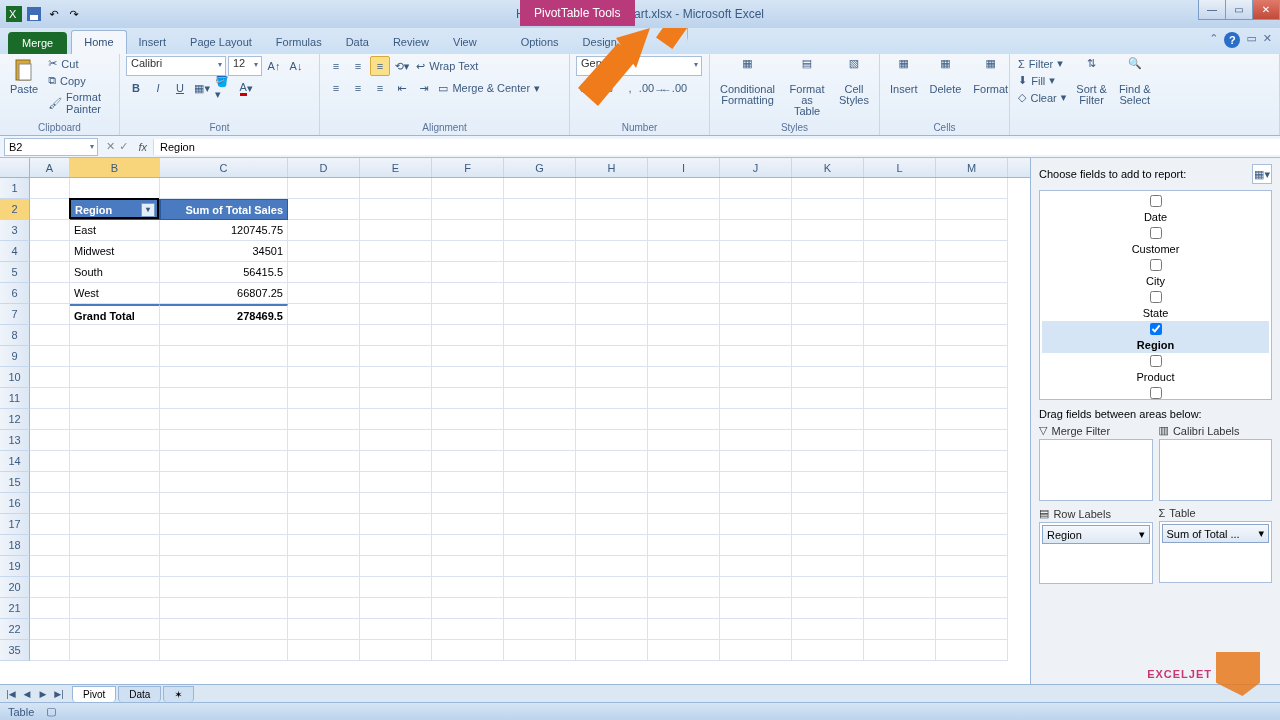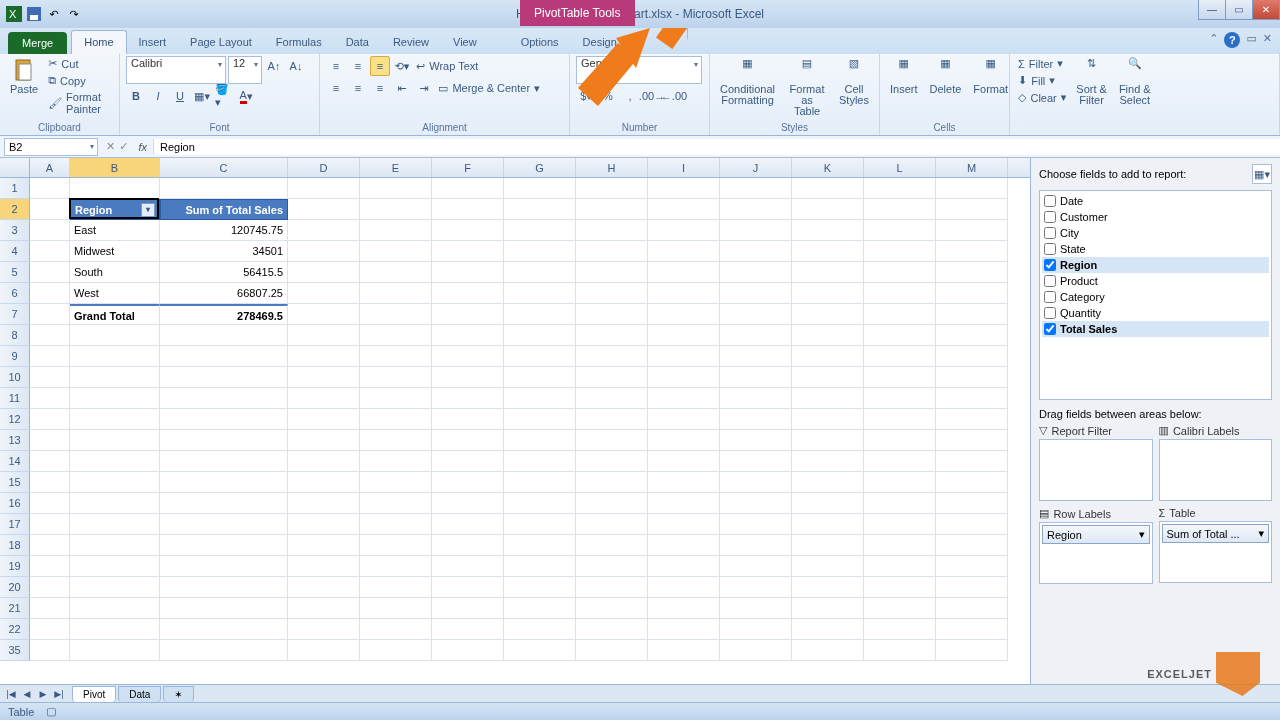--- a/index.html
+++ b/index.html
@@ -29,21 +29,21 @@
 .ribbon { height: 82px; background: linear-gradient(#f3f7fc,#e4eef9); border-bottom: 1px solid #9ab6d8; display: flex; }
 .group { border-right: 1px solid #c7d8ee; display: flex; flex-direction: column; justify-content: space-between; padding: 2px 6px 0; }
 .group-body { display: flex; align-items: flex-start; gap: 4px; flex: 1; }
 .group-label { text-align: center; color: #5a7299; font-size: 10px; padding: 2px 0; position: relative; }
 .bigbtn { display: flex; flex-direction: column; align-items: center; gap: 2px; padding: 2px 4px; color: #3b5a80; text-align: center; line-height: 11px; cursor: pointer; }
 .bigbtn .ico { width: 24px; height: 24px; }
 .smallbtn { display: flex; align-items: center; gap: 4px; color: #3b5a80; cursor: pointer; padding: 1px 2px; }
 .stackv { display: flex; flex-direction: column; gap: 2px; }
 .stackh { display: flex; gap: 2px; }
 .sq { width: 20px; height: 20px; border: 1px solid transparent; display: flex; align-items: center; justify-content: center; color: #3b5a80; cursor: pointer; }
-.sel-in { height: 28px; border: 1px solid #a8bedb; background: #fff; padding: 0 14px 0 4px; color: #333; position: relative; }
+.sel-in { height: 20px; border: 1px solid #a8bedb; background: #fff; padding: 0 14px 0 4px; color: #333; position: relative; }
 .sel-in::after { content: "▾"; position: absolute; right: 3px; top: 3px; font-size: 8px; color: #5a7299; }
 .highlight-btn { background: #fbe08a; border: 1px solid #d9a83a; border-radius: 2px; }
 
 
 .orange-arrow { position: absolute; top: 28px; left: 578px; width: 110px; height: 95px; pointer-events: none; z-index: 20; }
 
 
 .fbar { height: 22px; border-bottom: 1px solid #a8bedb; display: flex; align-items: center; background: #eef4fb; }
 .namebox { width: 94px; border: 1px solid #a8bedb; background: #fff; margin: 0 4px; padding: 2px 4px; position: relative; }
 .namebox::after { content: "▾"; position: absolute; right: 3px; top: 3px; font-size: 8px; color: #5a7299; }
@@ -66,40 +66,40 @@
 .pivot-header { background: #4a7abf; color: #fff; font-weight: bold; border: 1px solid #2a5a9f; }
 .pivot-header .dd { float: right; width: 14px; height: 14px; background: #e4eef9; border: 1px solid #7a9cc5; color: #3b5a80; font-size: 8px; text-align: center; line-height: 12px; margin-top: 1px; }
 .sel-border { position: absolute; border: 2px solid #000; pointer-events: none; }
 .grand { font-weight: bold; border-top: 2px solid #4a7abf; }
 
 
 .taskpane { width: 250px; border-left: 1px solid #9ab6d8; background: #eef2f7; display: flex; flex-direction: column; }
 .tp-header { background: linear-gradient(#e0e8f2,#cdd9e8); padding: 4px 6px; display: flex; justify-content: space-between; border-bottom: 1px solid #9ab6d8; }
 .tp-body { padding: 6px 8px; }
 .fieldlist { background: #fff; border: 1px solid #a8bedb; height: 210px; margin-top: 6px; padding: 2px; overflow: auto; }
-.fld { display: flex; align-items: center; gap: 4px; padding: 2px; }
+.fld { display: flex; align-items: center; gap: 4px; padding: 2px; flex-direction: column; }
 .fld input { width: 12px; height: 12px; }
 .fld.sel { background: #d6e5f5; font-weight: bold; }
 .areas { margin-top: 8px; }
 .area-grid { display: grid; grid-template-columns: 1fr 1fr; gap: 6px; }
 .area-box { }
 .area-title { display: flex; align-items: center; gap: 4px; color: #333; font-size: 10.5px; margin-bottom: 2px; }
 .area-well { background: #fff; border: 1px solid #a8bedb; height: 62px; padding: 2px; }
 .chip { background: linear-gradient(#f5f8fc,#dde8f5); border: 1px solid #8aa5c8; padding: 2px 4px; display: flex; justify-content: space-between; align-items: center; font-size: 10px; }
 
 
 .sheettabs { position: absolute; bottom: 18px; left: 0; right: 0; height: 18px; background: #dce7f4; display: flex; align-items: center; border-top: 1px solid #9ab6d8; }
 .st-nav { display: flex; gap: 2px; padding: 0 4px; }
 .st-nav span { width: 14px; text-align: center; color: #3b5a80; cursor: pointer; font-size: 9px; }
 .st-tab { padding: 2px 10px; background: #fff; border: 1px solid #9ab6d8; border-bottom: none; border-radius: 0 0 4px 4px; margin-left: 2px; font-size: 10px; cursor: pointer; }
 .st-tab.inactive { background: #cfe0f2; }
 .statusbar { position: absolute; bottom: 0; left: 0; right: 0; height: 18px; background: linear-gradient(#d6e5f5,#bcd3ec); display: flex; align-items: center; padding: 0 8px; color: #3b5a80; border-top: 1px solid #9ab6d8; }
 
 
-.watermark { position: absolute; right: 20px; bottom: 24px; font-size: 34px; font-weight: bold; color: #404040; letter-spacing: 1px; opacity: 0.85; display: flex; align-items: center; }
+.watermark { position: absolute; right: 20px; bottom: 24px; font-size: 34px; font-weight: bold; color: #be185d; letter-spacing: 1px; opacity: 0.85; display: flex; align-items: center; }
 .watermark .jet { width: 44px; height: 44px; background: #e77a1c; clip-path: polygon(0 0,100% 0,100% 70%,60% 100%,0 70%); margin-left: 4px; }
 </style>
 </head>
 <body>
 
 <div class="titlebar">
   <div class="qat">
     <span class="qat-icon">
         <svg width="16" height="16">
           <rect width="16" height="16" fill="#1a6b2a"></rect>
@@ -714,21 +714,21 @@
             <input type="checkbox" checked="" style="">
             <span>Total Sales</span>
           </div>
         </div>
       <div class="areas">
         <div style="margin-bottom:4px">Drag fields between areas below:</div>
         <div class="area-grid">
           <div class="area-box">
             <div class="area-title">
                 <span>▽</span>
-                <span>Report Filter</span>
+                <span>Merge Filter</span>
               </div>
             <div class="area-well"></div>
           </div>
           <div class="area-box">
             <div class="area-title">
                 <span>▥</span>
                 <span>Calibri Labels</span>
               </div>
             <div class="area-well"></div>
           </div>

